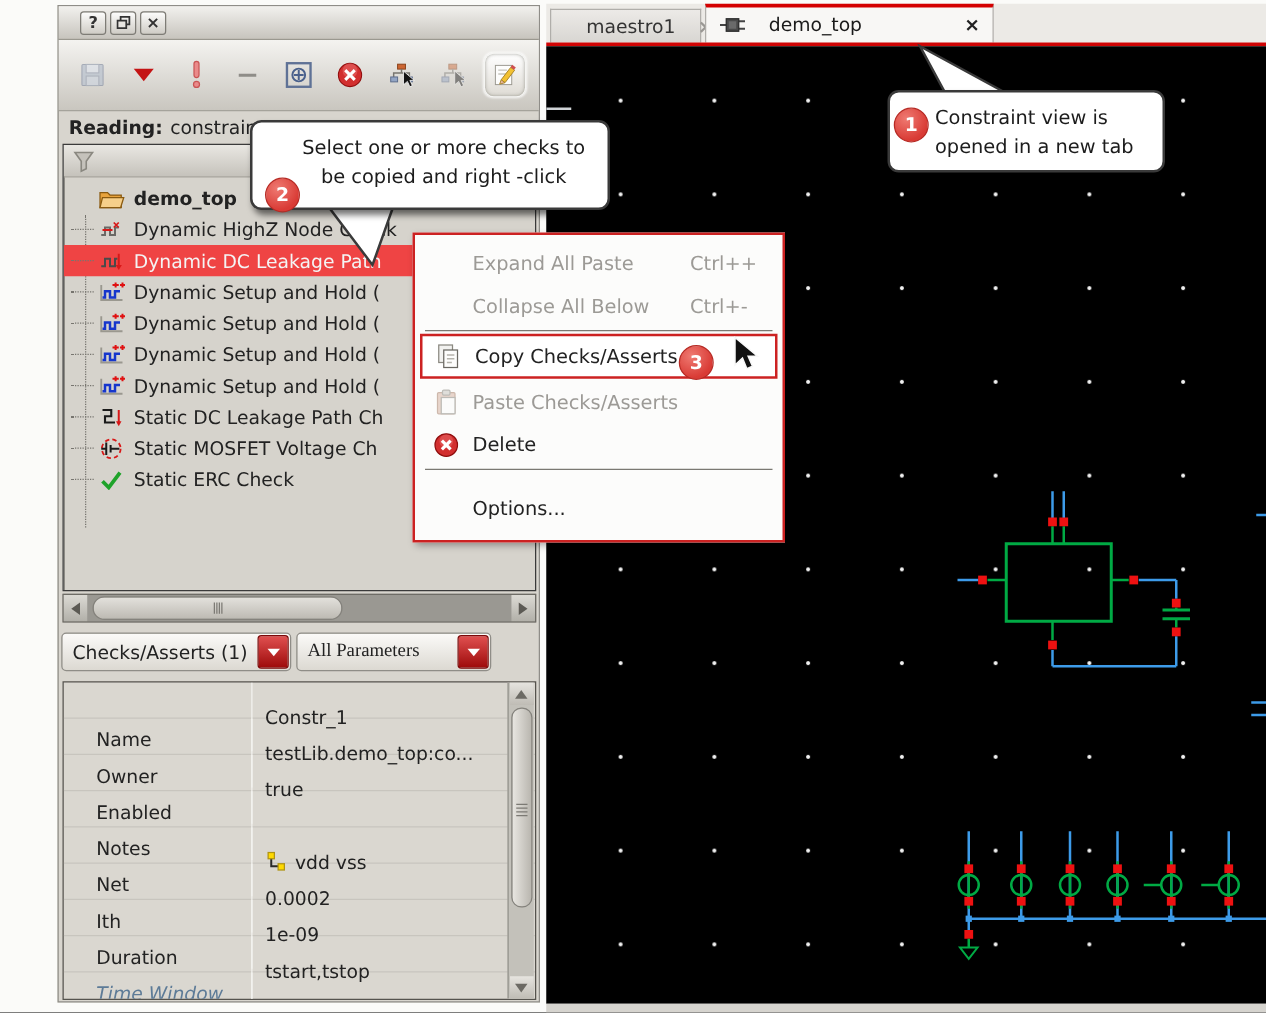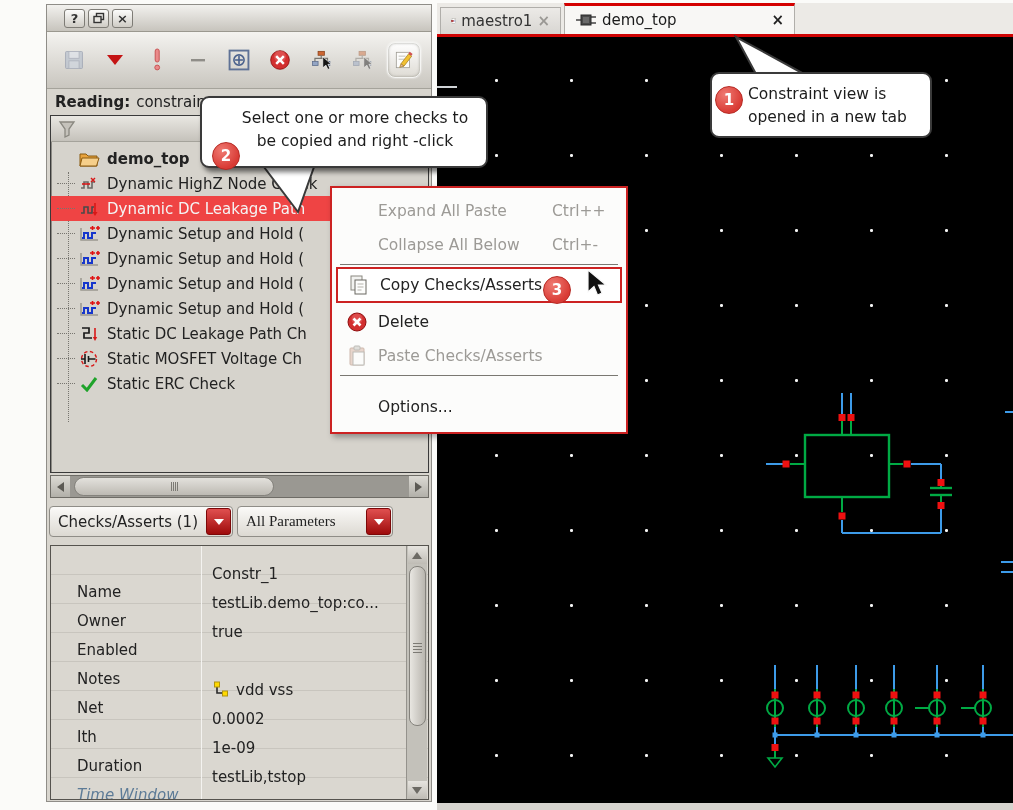--- a/index.html
+++ b/index.html
@@ -120,21 +120,21 @@
   .vs-thumb{
     width:17px;height:160px;margin-top:2px;border-radius:8px;border:1px solid #84827c;
     background:linear-gradient(90deg,#e8e6e1,#b9b6af);
     display:flex;flex-direction:column;align-items:center;justify-content:center;box-sizing:border-box;
   }
   .vgrip{height:1px;width:9px;background:#7c7a74;box-shadow:0 3px 0 #7c7a74,0 6px 0 #7c7a74,0 -3px 0 #7c7a74;}
   .vs-bottom{margin-top:auto;}
   
   .tabbar{position:absolute;left:437px;top:3px;width:576px;height:31px;background:#eceae6;}
   .tab{
-    position:absolute;display:flex;align-items:center;gap:5px;box-sizing:border-box;
+    position:absolute;display:flex;align-items:center;gap:18px;box-sizing:border-box;
     font-size:15px;padding:12px 10px;
   }
   .tab.inactive{
     left:3px;top:4px;width:121px;height:27px;
     background:linear-gradient(#eceae7,#d8d6d2);border:1px solid #b0aeaa;border-bottom:none;
     color:#333;
   }
   .tab.active{
     left:127px;top:0;width:231px;height:31px;background:#f8f7f5;
     border:1px solid #b0aeaa;border-top:3px solid #d40000;border-bottom:none;color:#1a1a1a;
@@ -466,21 +466,21 @@
     <div class="prow">
       <span class="plabel">Ith</span>
       <span class="pval">0.0002</span>
     </div>
     <div class="prow">
       <span class="plabel">Duration</span>
       <span class="pval">1e-09</span>
     </div>
     <div class="prow italic">
       <span class="plabel">Time Window</span>
-      <span class="pval">testLib,tstop</span>
+      <span class="pval">tstart,tstop</span>
     </div>
     <div class="prow italic">
       <span class="plabel">Leaki Times</span>
       <span class="pval"></span>
     </div>
     <div class="vscroll">
       <span class="vs-arrow">
           <span class="tri-u"></span>
         </span>
       <span class="vs-thumb">
@@ -650,38 +650,38 @@
           <rect x="6" y="6" width="11" height="14" fill="#fdfdfc" stroke="#6a6862"></rect>
           <path d="M8.5,10 h6 M8.5,13 h6 M8.5,16 h4" stroke="#b5b3ac" stroke-width="1.2"></path>
         </svg>
     </span>
     <span class="mlabel">Copy Checks/Asserts</span>
   </div>
   <span class="badge">3</span>
   <svg class="menucursor" width="26" height="32" viewBox="0 0 26 32">
     <polygon points="4,2 4,24 10,18.5 13.5,27 18,25 14.5,17 22,17" fill="#111" stroke="#f8f8f8" stroke-width="1.2"></polygon>
   </svg>
+  <div class="mi disabled">
+    <span class="micon">
+      <svg width="20" height="22" viewBox="0 0 20 22" opacity="0.55">
+          <rect x="3" y="3" width="14" height="17" rx="1" fill="#d9b7a6" stroke="#a8826c"></rect>
+          <rect x="7" y="1" width="6" height="4" rx="1" fill="#c8c6c0" stroke="#8a8880"></rect>
+          <rect x="6" y="7" width="11" height="13" fill="#fbfbfa" stroke="#8a8880"></rect>
+        </svg>
+    </span>
+    <span class="mlabel">Paste Checks/Asserts</span>
+  </div>
   <div class="mi">
     <span class="micon">
       <svg width="20" height="20" viewBox="0 0 20 20">
           <circle cx="10" cy="10" r="9" fill="#d22f2f" stroke="#8f0d0d"></circle>
           <circle cx="10" cy="7" r="5.5" fill="#e86a6a" opacity="0.5"></circle>
           <line x1="6.5" y1="6.5" x2="13.5" y2="13.5" stroke="#fff" stroke-width="2.6"></line>
           <line x1="13.5" y1="6.5" x2="6.5" y2="13.5" stroke="#fff" stroke-width="2.6"></line>
         </svg>
     </span>
     <span class="mlabel">Delete</span>
   </div>
-  <div class="mi disabled">
-    <span class="micon">
-      <svg width="20" height="22" viewBox="0 0 20 22" opacity="0.55">
-          <rect x="3" y="3" width="14" height="17" rx="1" fill="#d9b7a6" stroke="#a8826c"></rect>
-          <rect x="7" y="1" width="6" height="4" rx="1" fill="#c8c6c0" stroke="#8a8880"></rect>
-          <rect x="6" y="7" width="11" height="13" fill="#fbfbfa" stroke="#8a8880"></rect>
-        </svg>
-    </span>
-    <span class="mlabel">Paste Checks/Asserts</span>
-  </div>
   <div class="msep"></div>
   <div class="mi options">
     <span class="mlabel noicon">Options...</span>
   </div>
 </div>
 
 </body></html>

